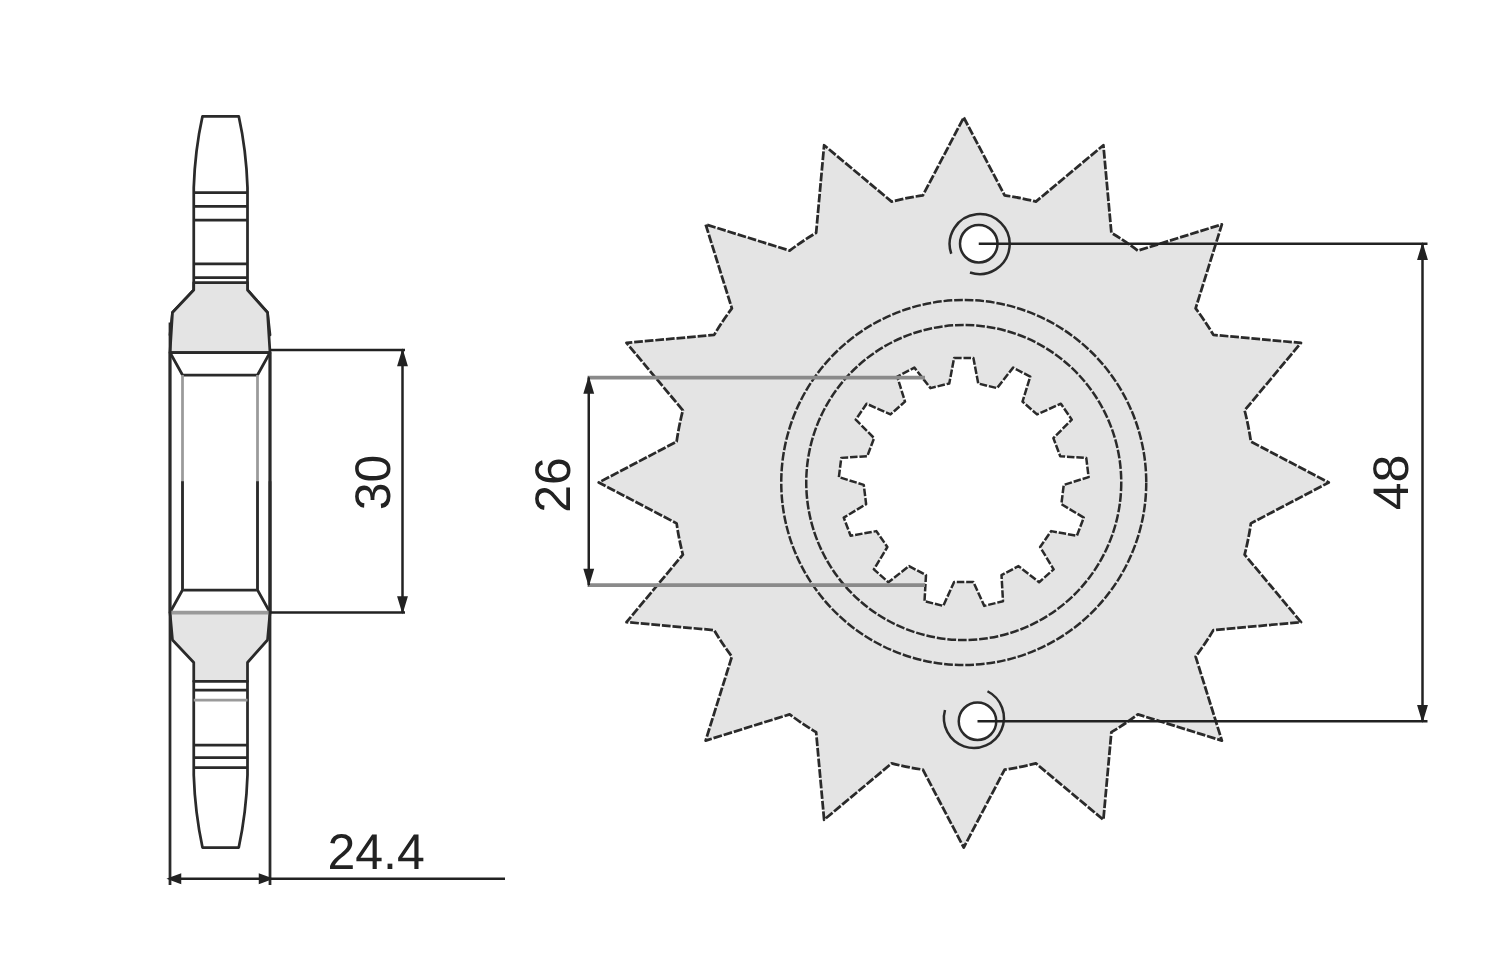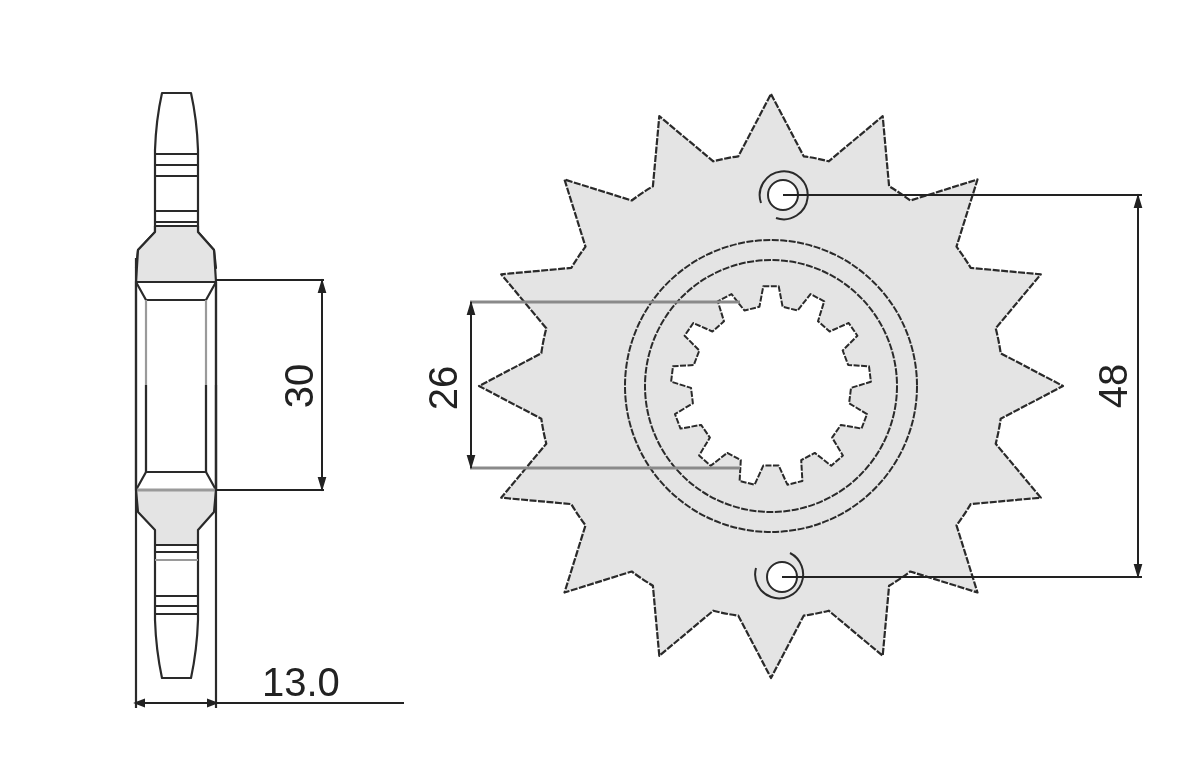--- a/index.html
+++ b/index.html
@@ -92,16 +92,16 @@
 
   <g stroke="#222" stroke-width="2" fill="none">
     <line x1="783" y1="195" x2="1142" y2="195"></line>
     <line x1="782" y1="577" x2="1142" y2="577"></line>
     <line x1="1138" y1="195" x2="1138" y2="577"></line>
     <path d="M1138,197 l-3,10 l6,0 z" fill="#222"></path>
     <path d="M1138,575 l-3,-10 l6,0 z" fill="#222"></path>
   </g>
 </svg>
 
-<div class="dim-label" style="left:262px; top:662px;">13.0</div>
+<div class="dim-label" style="left:262px; top:662px;">24.4</div>
 <div class="dim-label rot" style="left:274px; top:366px; width:50px; text-align:center;">30</div>
 <div class="dim-label rot" style="left:418px; top:368px; width:50px; text-align:center;">26</div>
 <div class="dim-label rot" style="left:1088px; top:366px; width:50px; text-align:center;">48</div>
 
 </body></html>

